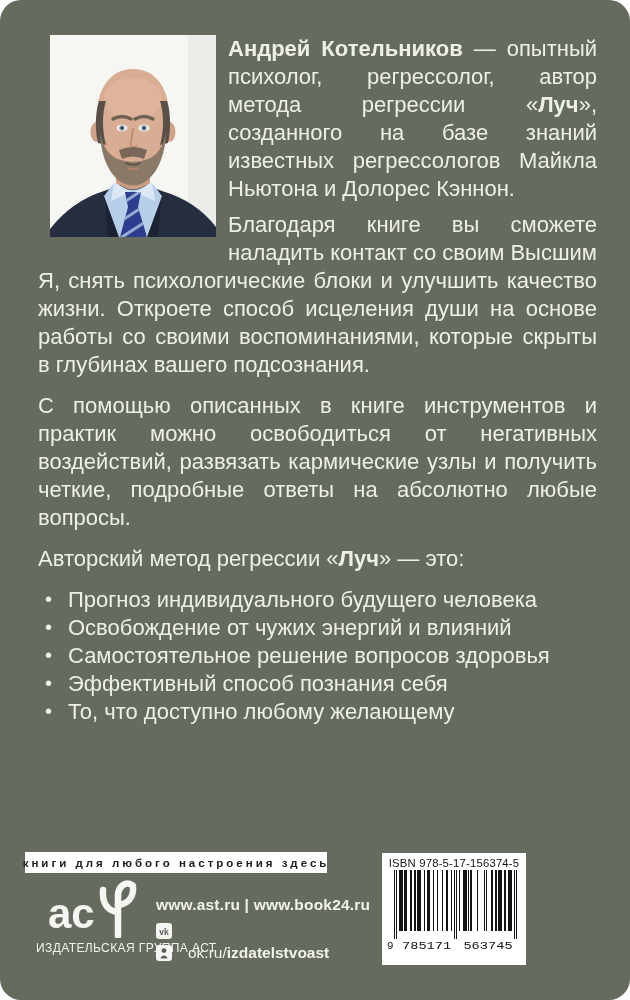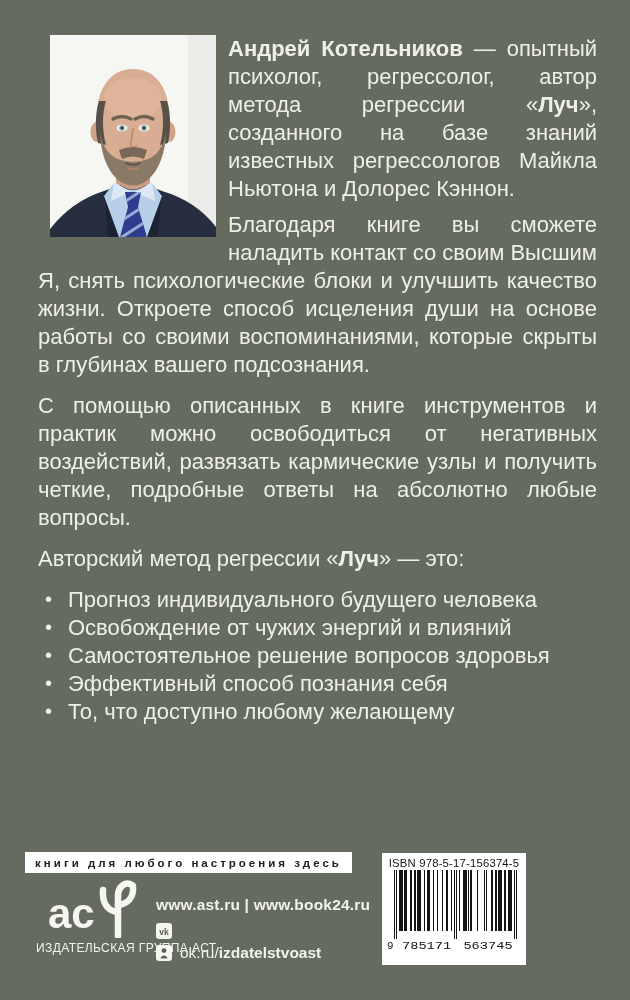--- a/index.html
+++ b/index.html
@@ -3,20 +3,21 @@
 <meta charset="utf-8">
 <style>
   html,body{margin:0;padding:0;}
   body{font-family:"Liberation Sans",sans-serif;}
   .cover{
     position:relative;
     width:630px;height:1000px;
     background:#656b5e;
     overflow:hidden;
     color:#eef0e8;
+    border-radius:21px;
   }
   .main{
     position:absolute;left:38px;top:35px;width:559px;
   }
   .photo{
     float:left;width:166px;height:202px;
     margin:0 12px 20px 12px;
     background:#f6f6f3;
   }
   .photo svg{display:block;width:166px;height:202px;}
@@ -32,40 +33,40 @@
   .benefits{margin:0;padding:0;list-style:none;}
   .benefits li{
     position:relative;padding-left:30px;
     font-size:22px;line-height:28px;color:#eef0e8;
   }
   .benefits .dot{
     position:absolute;left:7px;top:-1px;font-size:20px;
   }
   
   .banner{
-    position:absolute;left:25px;top:852px;width:327px;height:21px;
+    position:absolute;left:25px;top:852px;width:302px;height:21px;
     background:#ffffff;color:#20201e;
     display:flex;align-items:center;justify-content:center;
     font-weight:bold;font-size:11.5px;letter-spacing:3px;
     white-space:nowrap;
   }
   .publisher{
     position:absolute;left:36px;top:874px;width:120px;
     text-align:center;
   }
   .publisher svg{display:block;margin:0 auto;}
   .publisher .caption{
     margin-top:3px;font-size:12px;letter-spacing:.4px;color:#f2f3ee;
     white-space:nowrap;
   }
   .links{
     position:absolute;left:156px;top:896px;color:#f2f3ee;
   }
   .sites{font-weight:bold;font-size:15.5px;margin-bottom:9px;letter-spacing:.2px;}
-  .srow{display:flex;align-items:center;gap:8px;font-size:15.5px;margin-bottom:5px;}
+  .srow{display:flex;align-items:center;gap:16px;font-size:15.5px;margin-bottom:5px;}
   .srow svg{display:block;}
   .barcode-box{
     position:absolute;left:382px;top:853px;width:144px;height:112px;
     background:#ffffff;text-align:center;color:#141414;
   }
   .isbn{font-size:11.3px;padding-top:4px;letter-spacing:.2px;color:#141414;}
   .barcode-box svg{display:block;margin:1px auto 0;}
   .bc-digits{font-family:"Liberation Mono",monospace;font-size:11.5px;fill:#141414;}
 </style>
 </head>

